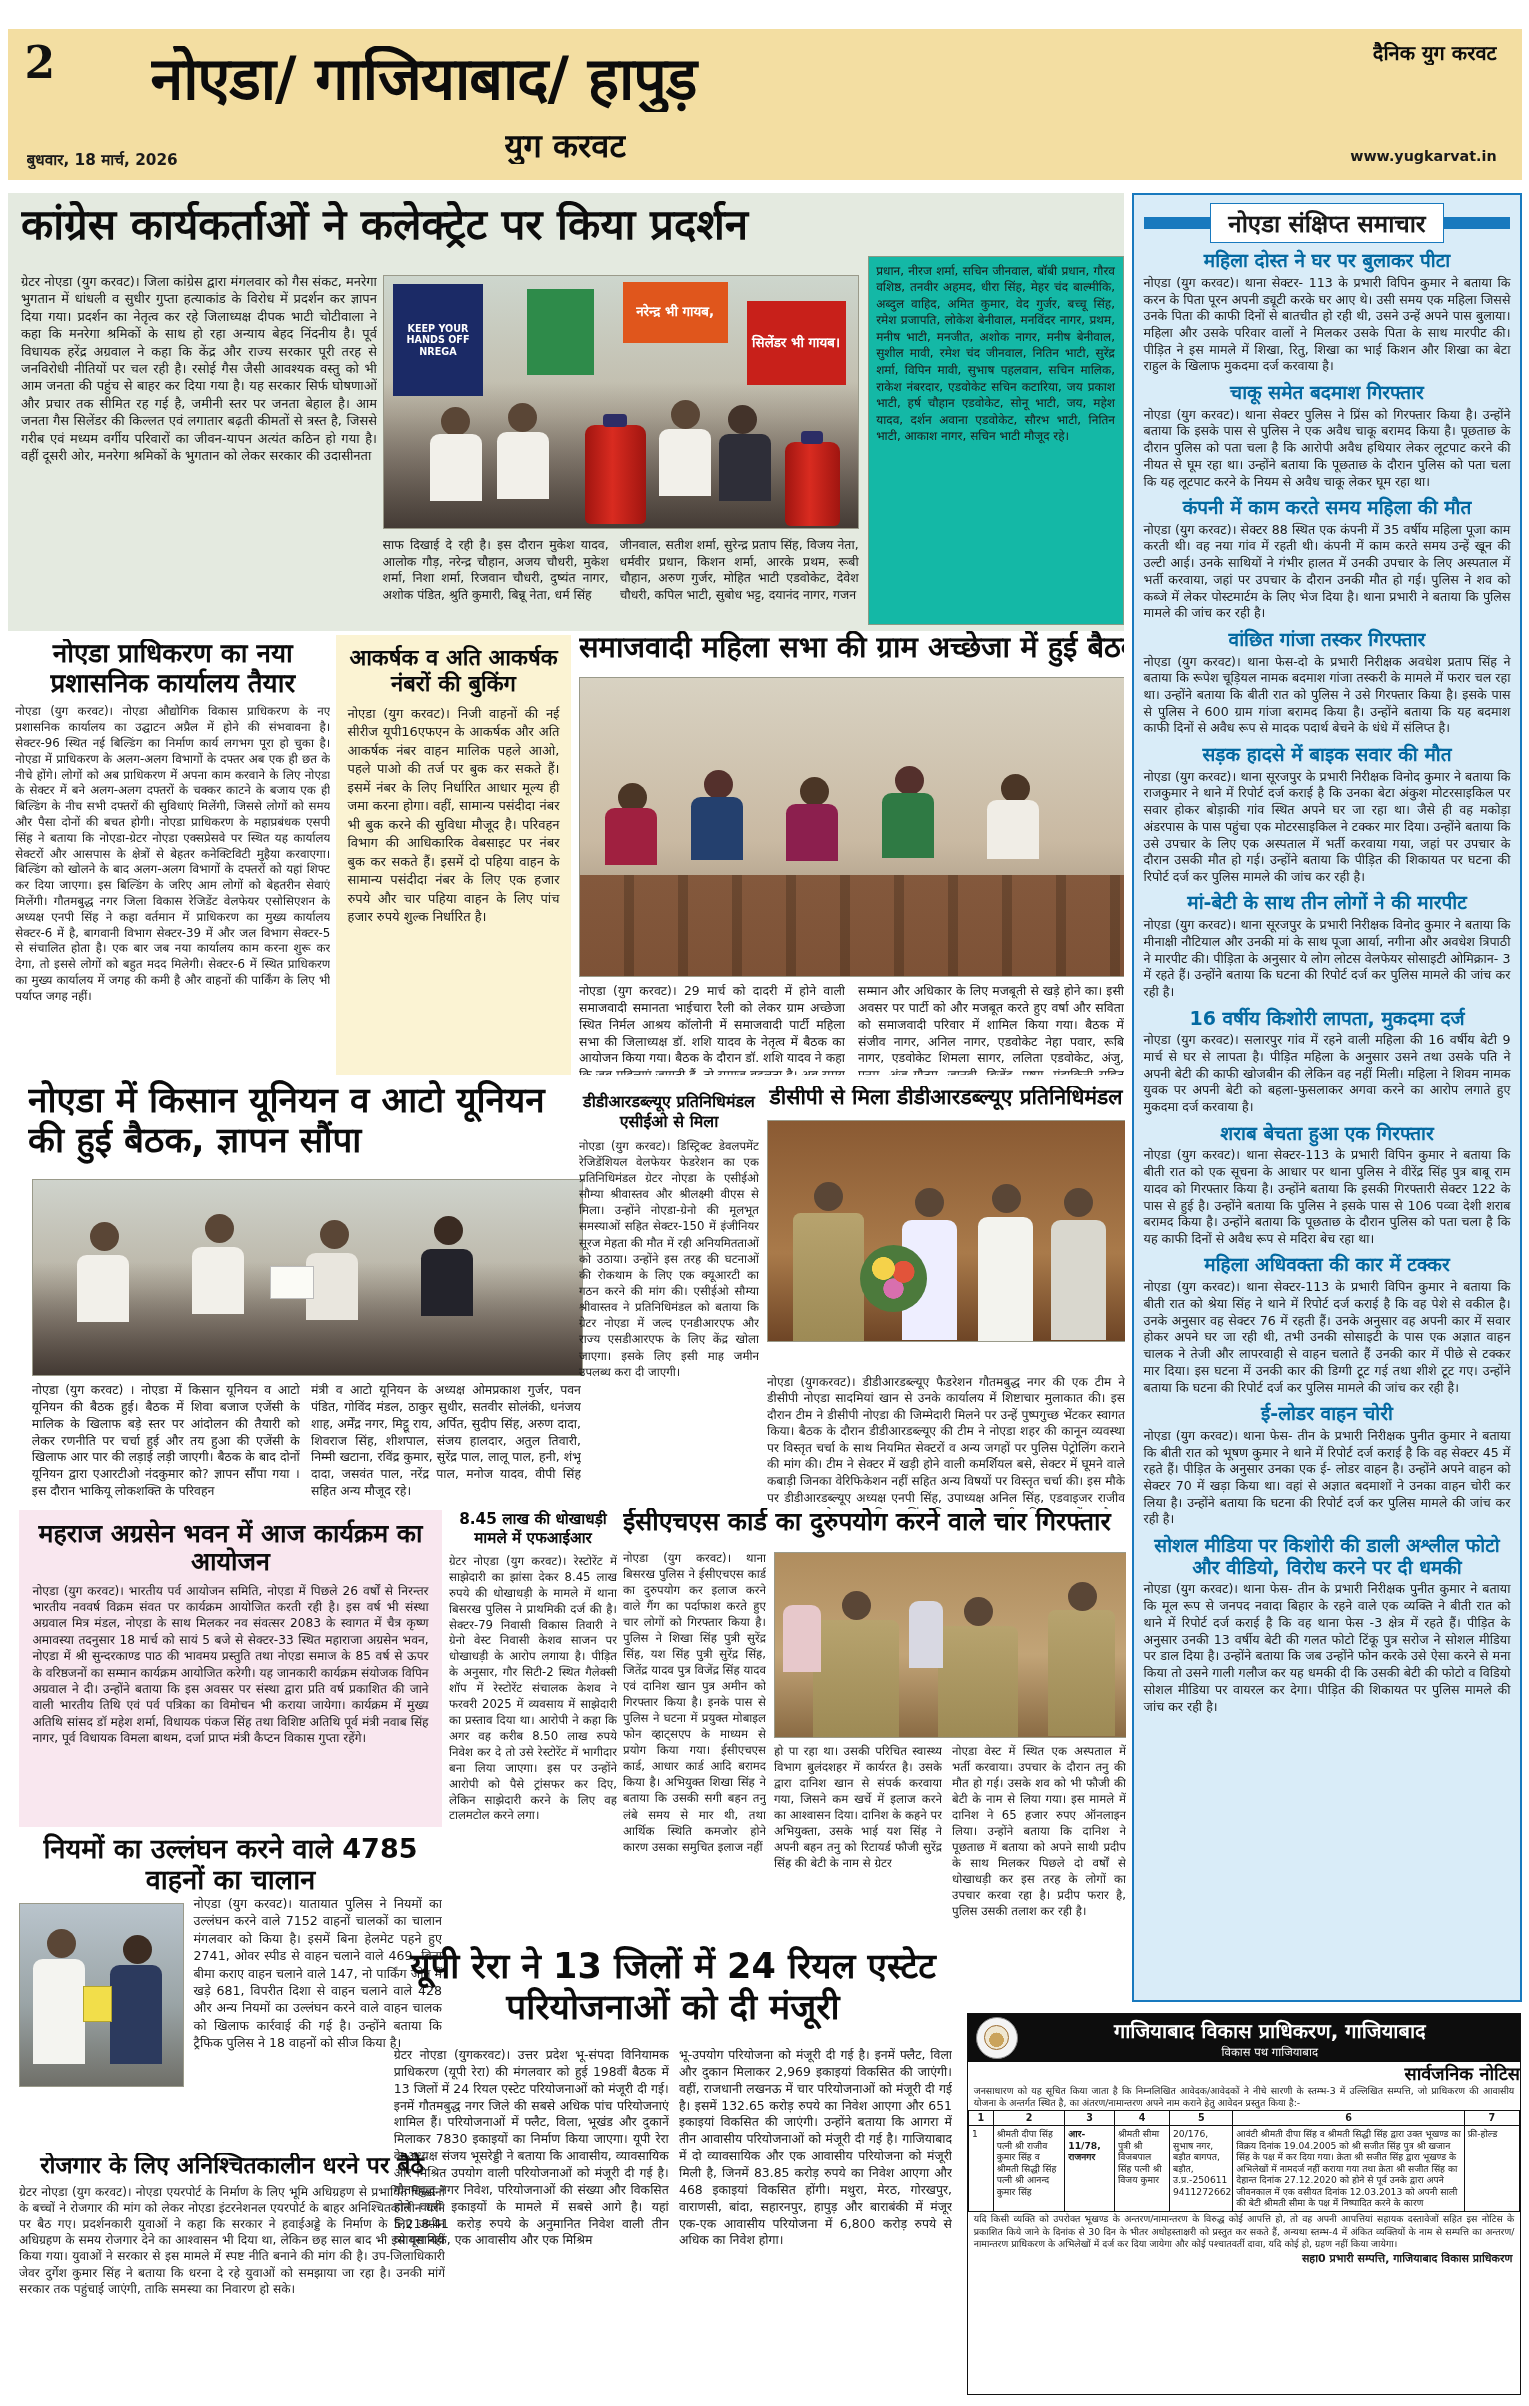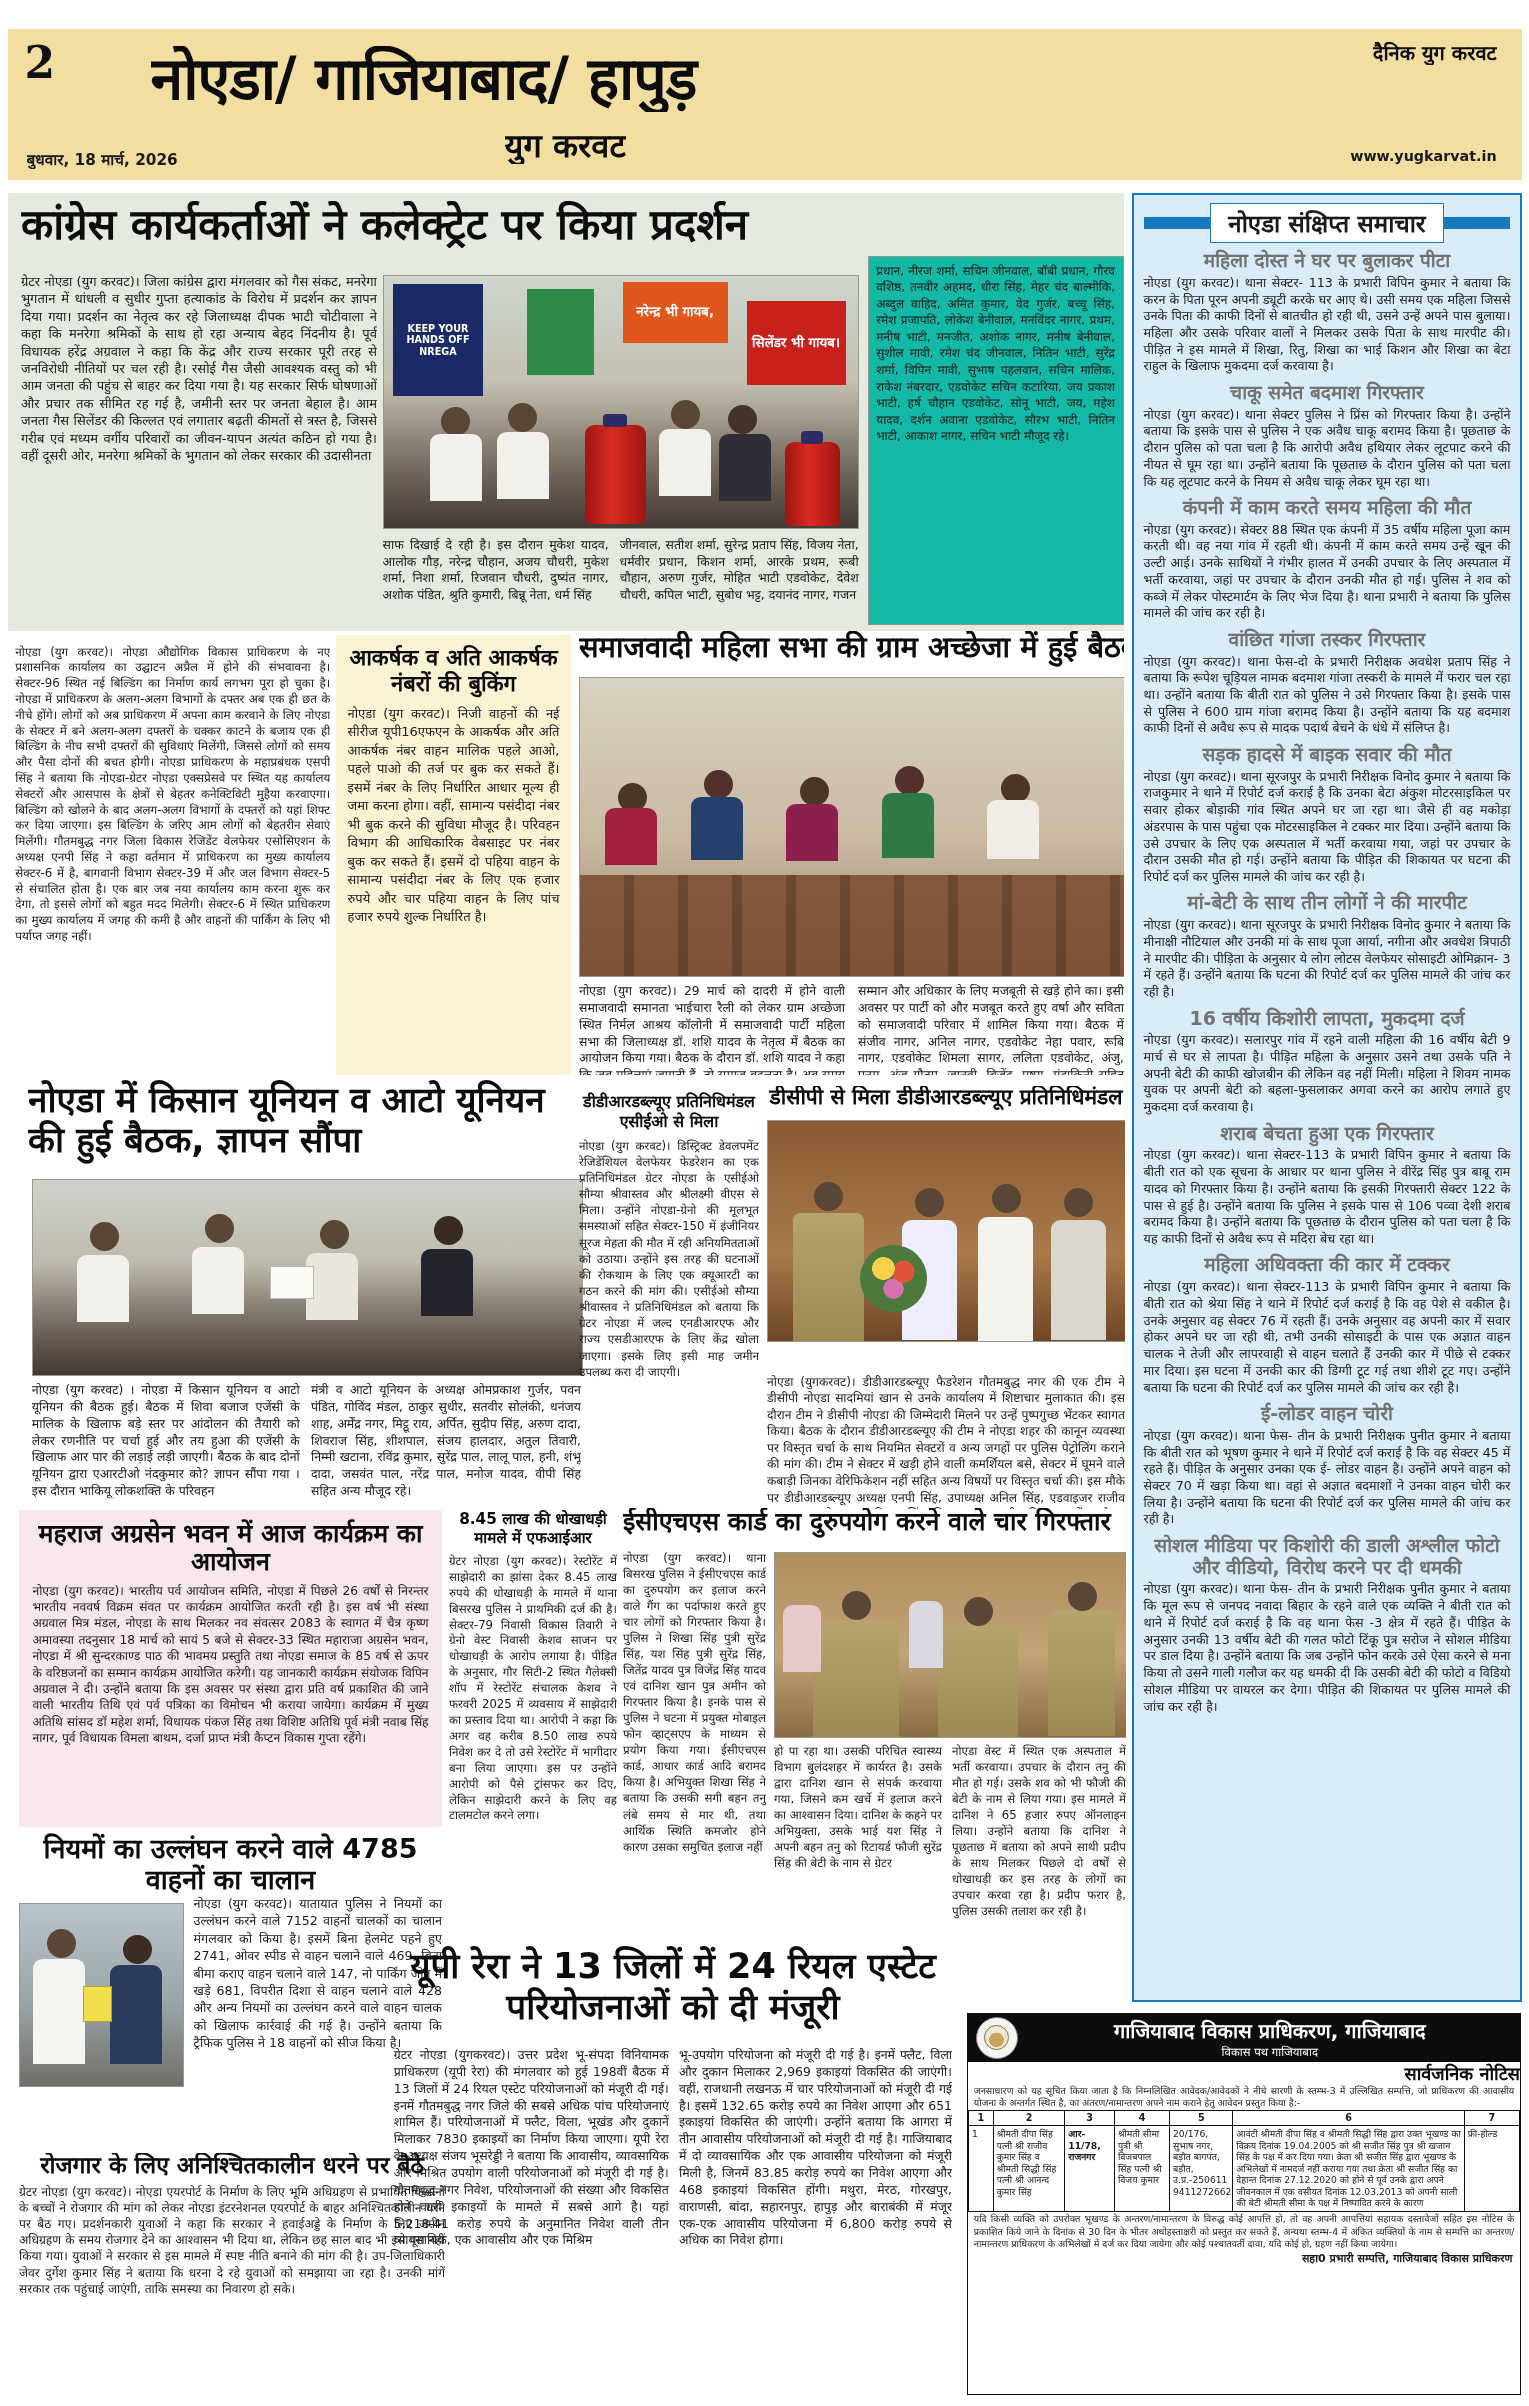--- a/index.html
+++ b/index.html
@@ -13,21 +13,21 @@
   
   .masthead{background:#F3DEA2;}
   
   .lead{background:#E4EAE0;}
   .namesbox{border:1px solid #8a9a84;background:#14b8a6;padding:5.7px 7.6px;}
   
   .sidebar{background:#D9ECF8;border:2.9px solid #1879BE;padding:5.7px 9.6px;}
   .sb-head{display:flex;align-items:center;margin:1.9px 0 5.7px 0;}
   .sb-bar{flex:1;height:12.4px;background:#1879BE;}
   .sb-title{border:1.9px solid #1879BE;background:#fff;padding:2.9px 17px;font-weight:700;font-size:24px;white-space:nowrap;}
-  .brief h3{font-size:19px;font-weight:700;text-align:center;line-height:1.15;margin:6.7px 0 2.9px 0;color:#737373;}
+  .brief h3{font-size:19px;font-weight:700;text-align:center;line-height:1.15;margin:6.7px 0 2.9px 0;color:#0369a1;}
   .brief p{font-size:12.6px;line-height:1.33;text-align:justify;}
   
   .ph{position:relative;background:linear-gradient(180deg,#cdd6cd 0%,#c0b9a8 55%,#8e8273 100%);border:1px solid #9a9a8a;}
   .ph .crowd{position:absolute;left:0;right:0;bottom:0;height:58%;background:linear-gradient(180deg,rgba(90,80,70,0) 0%,rgba(70,60,55,.55) 60%,rgba(50,42,38,.8) 100%);}
   .head-dot{position:absolute;width:29px;height:29px;border-radius:50%;background:#5a4636;}
   .torso{position:absolute;width:52px;height:67px;border-radius:9.6px 9.6px 0 0;background:#f2f0ea;}
   .placard{position:absolute;color:#fff;font-weight:700;display:flex;align-items:center;justify-content:center;text-align:center;line-height:1.2;}
   .cyl{position:absolute;background:linear-gradient(90deg,#a01510,#d92b20 45%,#a01510);border-radius:9.6px 9.6px 5.7px 5.7px;}
   .cyl:before{content:"";position:absolute;left:30%;top:-11.5px;width:40%;height:13.4px;background:#2c2d66;border-radius:3.8px;}
   .uniform{position:absolute;background:linear-gradient(180deg,#b7a36e,#9d8a55);border-radius:7.6px 7.6px 0 0;}
@@ -134,20 +134,21 @@
       <h3>ई-लोडर वाहन चोरी</h3>
       <p>नोएडा (युग करवट)। थाना फेस- तीन के प्रभारी निरीक्षक पुनीत कुमार ने बताया कि बीती रात को भूषण कुमार ने थाने में रिपोर्ट दर्ज कराई है कि वह सेक्टर 45 में रहते हैं। पीड़ित के अनुसार उनका एक ई- लोडर वाहन है। उन्होंने अपने वाहन को सेक्टर 70 में खड़ा किया था। वहां से अज्ञात बदमाशों ने उनका वाहन चोरी कर लिया है। उन्होंने बताया कि घटना की रिपोर्ट दर्ज कर पुलिस मामले की जांच कर रही है।</p>
     </div>
   <div class="brief">
       <h3>सोशल मीडिया पर किशोरी की डाली अश्लील फोटो और वीडियो, विरोध करने पर दी धमकी</h3>
       <p>नोएडा (युग करवट)। थाना फेस- तीन के प्रभारी निरीक्षक पुनीत कुमार ने बताया कि मूल रूप से जनपद नवादा बिहार के रहने वाले एक व्यक्ति ने बीती रात को थाने में रिपोर्ट दर्ज कराई है कि वह थाना फेस -3 क्षेत्र में रहते हैं। पीड़ित के अनुसार उनकी 13 वर्षीय बेटी की गलत फोटो टिंकू पुत्र सरोज ने सोशल मीडिया पर डाल दिया है। उन्होंने बताया कि जब उन्होंने फोन करके उसे ऐसा करने से मना किया तो उसने गाली गलौज कर यह धमकी दी कि उसकी बेटी की फोटो व विडियो सोशल मीडिया पर वायरल कर देगा। पीड़ित की शिकायत पर पुलिस मामले की जांच कर रही है।</p>
     </div>
 </aside>
 
 <article class="abs" style="left:15.3px;top:639px;width:315px;height:438px;">
+  <h2 class="hd ctr" style="font-size:26px;line-height:1.15;">नोएडा प्राधिकरण का नया प्रशासनिक कार्यालय तैयार</h2>
   <p class="j body-s" style="margin-top:5.7px;height:367px;">नोएडा (युग करवट)। नोएडा औद्योगिक विकास प्राधिकरण के नए प्रशासनिक कार्यालय का उद्घाटन अप्रैल में होने की संभवावना है। सेक्टर-96 स्थित नई बिल्डिंग का निर्माण कार्य लगभग पूरा हो चुका है। नोएडा में प्राधिकरण के अलग-अलग विभागों के दफ्तर अब एक ही छत के नीचे होंगे। लोगों को अब प्राधिकरण में अपना काम करवाने के लिए नोएडा के सेक्टर में बने अलग-अलग दफ्तरों के चक्कर काटने के बजाय एक ही बिल्डिंग के नीच सभी दफ्तरों की सुविधाएं मिलेंगी, जिससे लोगों को समय और पैसा दोनों की बचत होगी। नोएडा प्राधिकरण के महाप्रबंधक एसपी सिंह ने बताया कि नोएडा-ग्रेटर नोएडा एक्सप्रेसवे पर स्थित यह कार्यालय सेक्टरों और आसपास के क्षेत्रों से बेहतर कनेक्टिविटी मुहैया करवाएगा। बिल्डिंग को खोलने के बाद अलग-अलग विभागों के दफ्तरों को यहां शिफ्ट कर दिया जाएगा। इस बिल्डिंग के जरिए आम लोगों को बेहतरीन सेवाएं मिलेंगी। गौतमबुद्ध नगर जिला विकास रेजिडेंट वेलफेयर एसोसिएशन के अध्यक्ष एनपी सिंह ने कहा वर्तमान में प्राधिकरण का मुख्य कार्यालय सेक्टर-6 में है, बागवानी विभाग सेक्टर-39 में और जल विभाग सेक्टर-5 से संचालित होता है। एक बार जब नया कार्यालय काम करना शुरू कर देगा, तो इससे लोगों को बहुत मदद मिलेगी। सेक्टर-6 में स्थित प्राधिकरण का मुख्य कार्यालय में जगह की कमी है और वाहनों की पार्किंग के लिए भी पर्याप्त जगह नहीं।</p>
 </article>
 
 <article class="abs yellowbox" style="left:336px;top:635px;width:235px;height:440px;">
   <h2 class="hd ctr" style="font-size:22px;line-height:1.2;">आकर्षक व अति आकर्षक नंबरों की बुकिंग</h2>
   <p class="j" style="margin-top:7.6px;font-size:13px;line-height:1.42;">नोएडा (युग करवट)। निजी वाहनों की नई सीरीज यूपी16एफएन के आकर्षक और अति आकर्षक नंबर वाहन मालिक पहले आओ, पहले पाओ की तर्ज पर बुक कर सकते हैं। इसमें नंबर के लिए निर्धारित आधार मूल्य ही जमा करना होगा। वहीं, सामान्य पसंदीदा नंबर भी बुक करने की सुविधा मौजूद है। परिवहन विभाग की आधिकारिक वेबसाइट पर नंबर बुक कर सकते हैं। इसमें दो पहिया वाहन के सामान्य पसंदीदा नंबर के लिए एक हजार रुपये और चार पहिया वाहन के लिए पांच हजार रुपये शुल्क निर्धारित है।</p>
 </article>
 
 <article class="abs" style="left:579px;top:631px;width:545px;height:444px;">
   <h2 class="hd" style="font-size:29px;white-space:nowrap;">समाजवादी महिला सभा की ग्राम अच्छेजा में हुई बैठक</h2>

